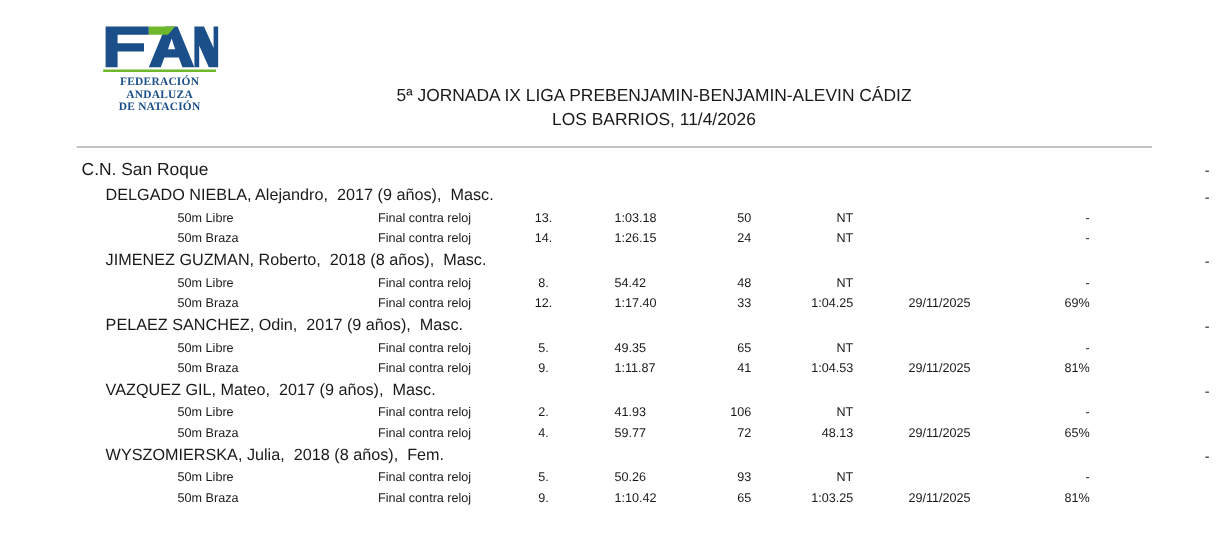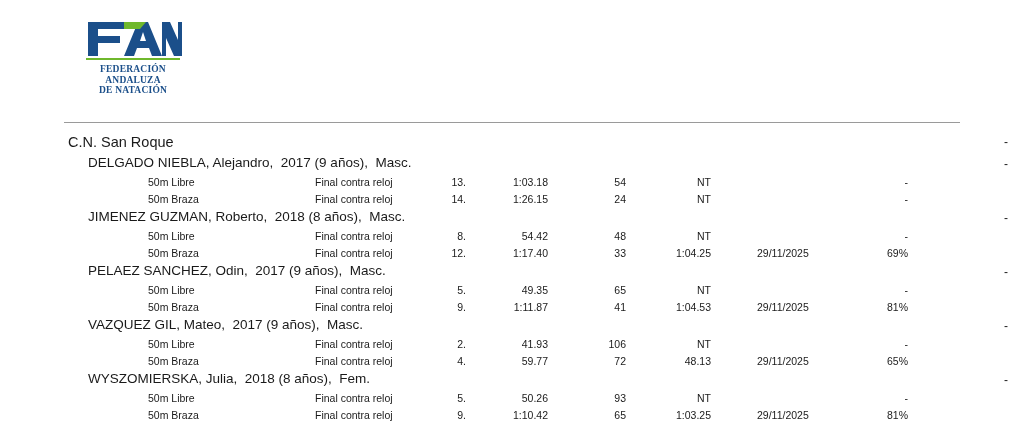--- a/index.html
+++ b/index.html
@@ -125,22 +125,22 @@
     font-size: 10.5px;
     color: #1a1a1a;
   }
   .event-row > span {
     position: absolute;
     top: 2px;
     white-space: pre;
   }
   .c-event   { left: 108px; text-align: left; margin-left: 40px; }
   .c-phase   { left: 315px; text-align: left; }
-  .c-place   { left: 440px; width: 26px; text-align: right; }
-  .c-time    { left: 492px; width: 56px; text-align: right; }
+  .c-place   { left: 440px; width: 26px; text-align: center; }
+  .c-time    { left: 512px; width: 56px; text-align: left; }
   .c-points  { left: 600px; width: 26px; text-align: right; }
   .c-prev    { left: 655px; width: 56px; text-align: right; }
   .c-date    { left: 757px; width: 70px; text-align: left; }
   .c-pct     { left: 878px; width: 30px; text-align: right; }
 </style>
 </head>
 <body>
 
 <div class="page">
 
@@ -157,41 +157,45 @@
           <path d="M2 40 L96 40 L96 42 L2 42 Z" fill="#6fb82c"></path>
         </svg>
       </div>
       <div class="logo-text">
         <div>FEDERACIÓN</div>
         <div>ANDALUZA</div>
         <div>DE NATACIÓN</div>
       </div>
     </div>
 
+    <div class="title-block">
+      <div class="title-line1">5ª JORNADA IX LIGA PREBENJAMIN-BENJAMIN-ALEVIN CÁDIZ</div>
+      <div class="title-line2">LOS BARRIOS, 11/4/2026</div>
+    </div>
 
     <div class="rule"></div>
   </div>
 
   <div class="content">
 
     <div class="club-row">
       <span class="club-name">C.N. San Roque</span>
       <span class="row-dash">-</span>
     </div>
 
     <div class="swimmer-row">
       <span class="swimmer-name">DELGADO NIEBLA, Alejandro,  2017 (9 años),  Masc.</span>
       <span class="swimmer-dash">-</span>
     </div>
     <div class="event-row">
       <span class="c-event">50m Libre</span>
       <span class="c-phase">Final contra reloj</span>
       <span class="c-place">13.</span>
       <span class="c-time">1:03.18</span>
-      <span class="c-points">54</span>
+      <span class="c-points">50</span>
       <span class="c-prev">NT</span>
       <span class="c-date"></span>
       <span class="c-pct">-</span>
     </div>
     <div class="event-row">
       <span class="c-event">50m Braza</span>
       <span class="c-phase">Final contra reloj</span>
       <span class="c-place">14.</span>
       <span class="c-time">1:26.15</span>
       <span class="c-points">24</span>

